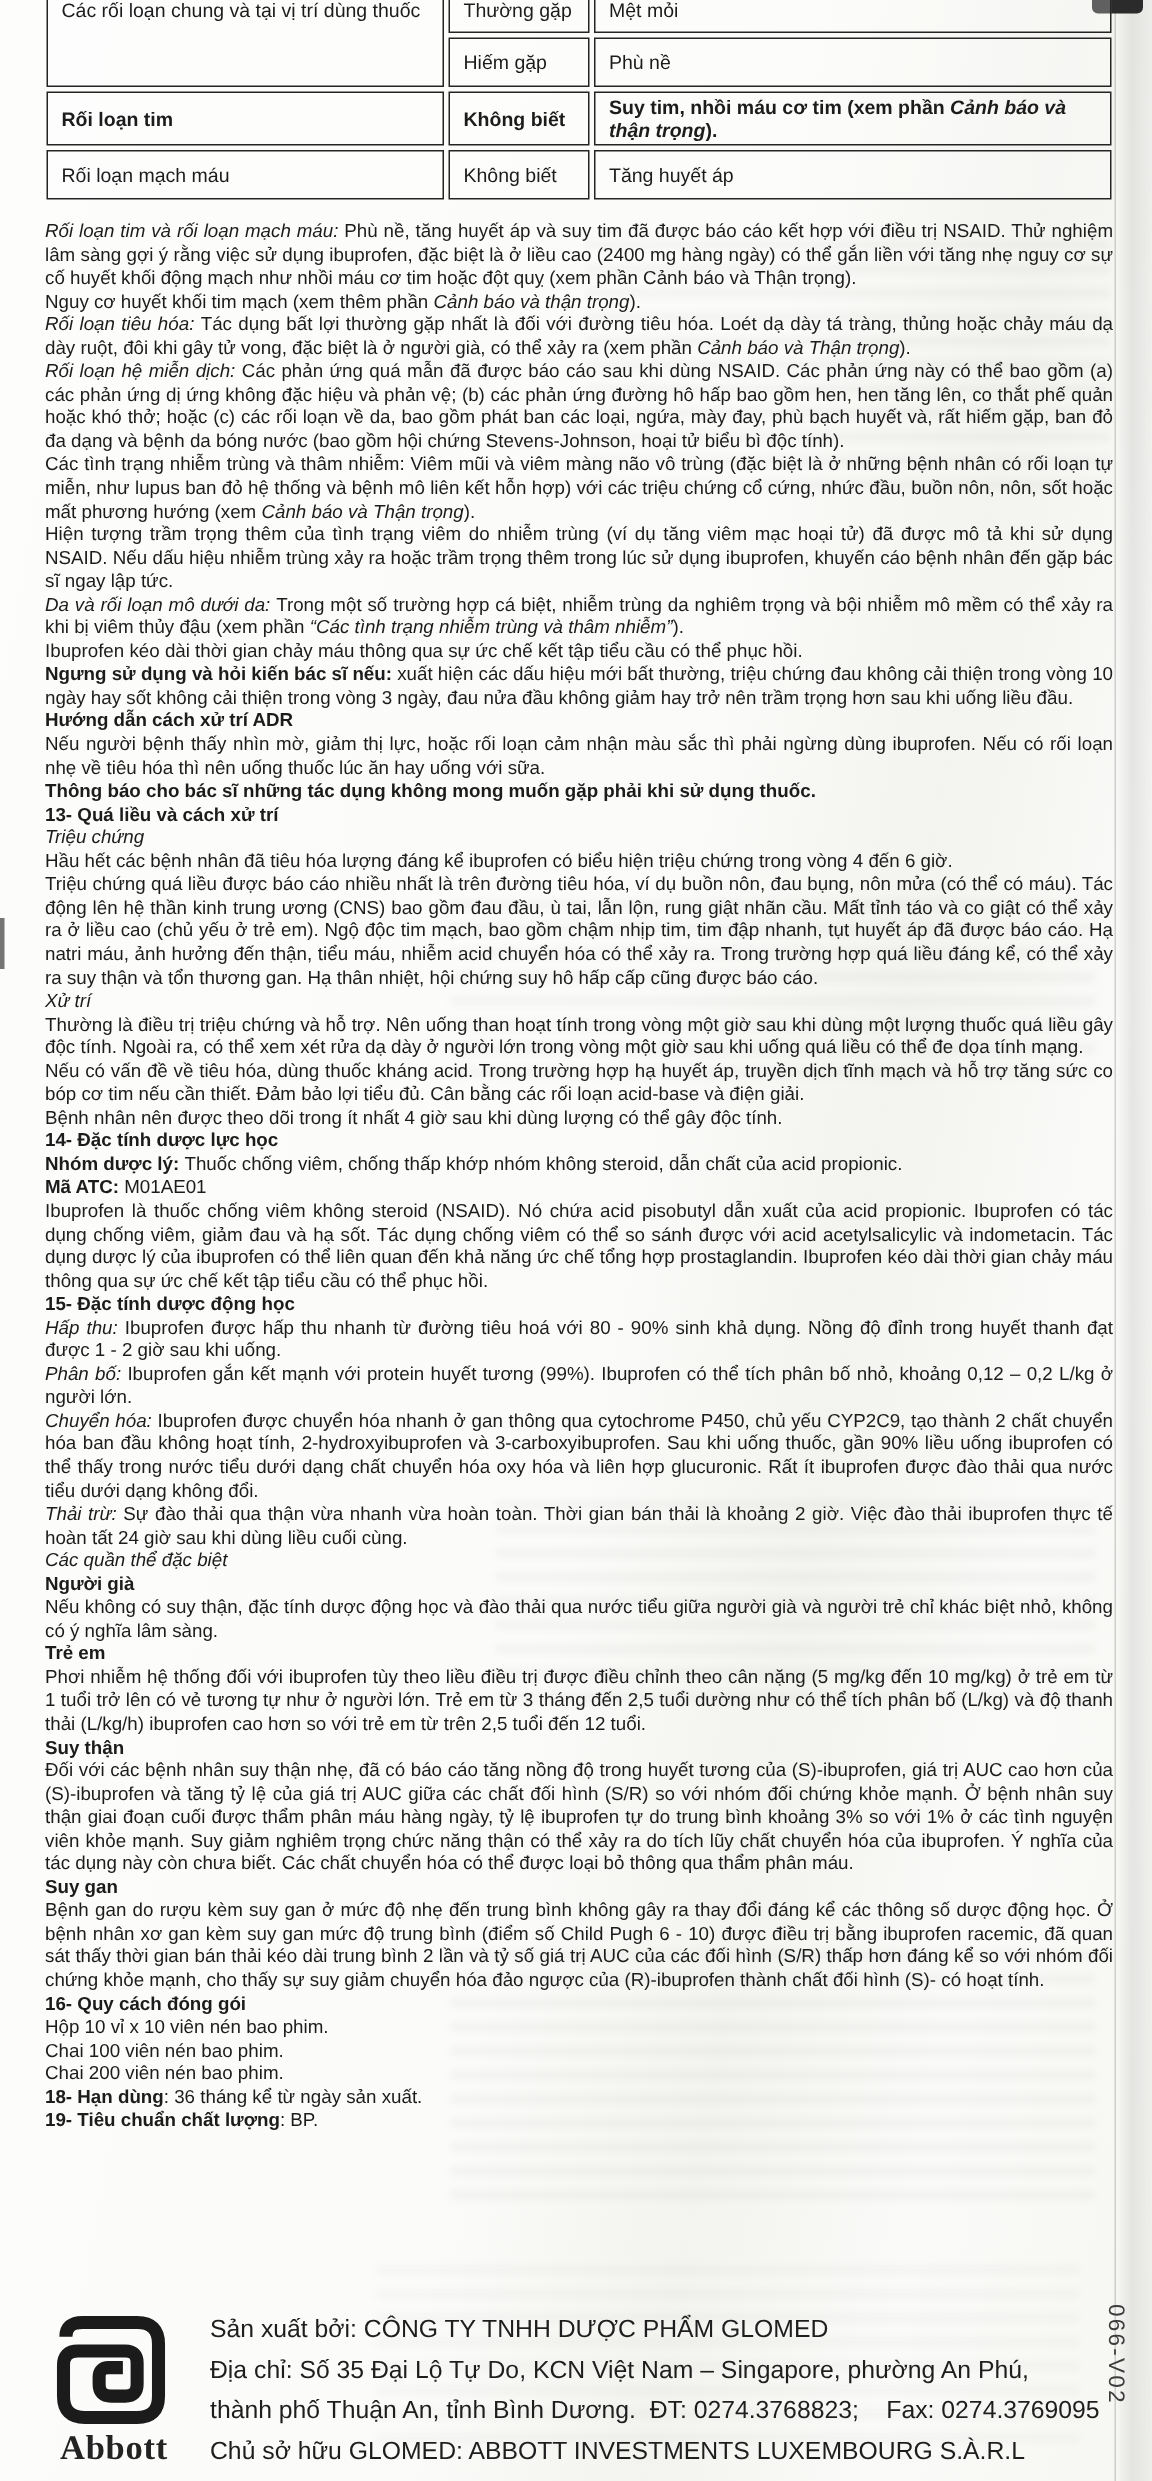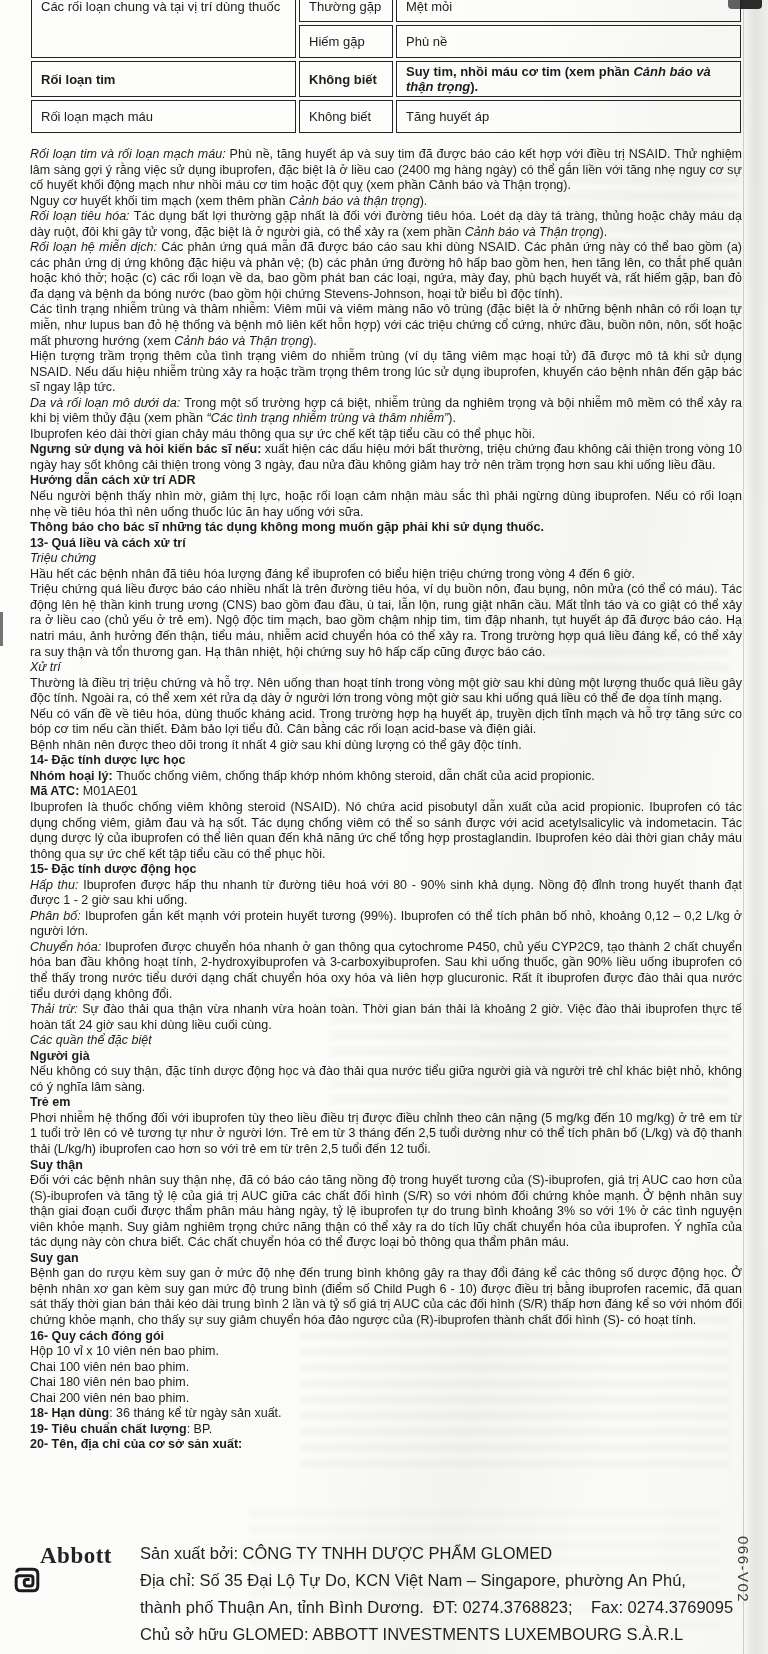--- a/index.html
+++ b/index.html
@@ -39,21 +39,21 @@
   
   .content{position:absolute;top:147px;left:30px;width:712px;
     font-size:12.5px;line-height:15.55px;text-align:justify;}
   .content p{margin:0;}
   .seg-r{font-style:normal;font-weight:normal;}
   .seg-i{font-style:italic;}
   .seg-b{font-weight:bold;}
 
   
   .footer{position:absolute;left:14px;top:1540px;display:flex;align-items:flex-start;}
-  .logo-box{width:98px;display:flex;flex-direction:row;align-items:flex-start;margin-top:2px;}
+  .logo-box{width:98px;display:flex;flex-direction:column;align-items:flex-end;margin-top:2px;}
   .logo-box svg{display:block;}
   .logo-word{font-family:"Liberation Serif", serif;font-weight:bold;font-size:23px;color:#232323;margin-top:1px;letter-spacing:.5px;}
   .footer-lines{margin-left:28px;margin-top:0;font-size:16.5px;line-height:27px;color:#1e1e1e;}
   .footer-lines div{white-space:pre-wrap;}
   .fl-bold{font-weight:normal;}
 
   .side-code{position:absolute;top:1536px;right:16px;writing-mode:vertical-rl;
     font-size:15px;letter-spacing:1.5px;color:#3c3c3c;}
 </style>
 </head>
@@ -107,45 +107,43 @@
     <p><span class="seg-b">Thông báo cho bác sĩ những tác dụng không mong muốn gặp phải khi sử dụng thuốc.</span></p>
     <p><span class="seg-b">13- Quá liều và cách xử trí</span></p>
     <p><span class="seg-i">Triệu chứng</span></p>
     <p><span class="seg-r">Hầu hết các bệnh nhân đã tiêu hóa lượng đáng kể ibuprofen có biểu hiện triệu chứng trong vòng 4 đến 6 giờ.</span></p>
     <p><span class="seg-r">Triệu chứng quá liều được báo cáo nhiều nhất là trên đường tiêu hóa, ví dụ buồn nôn, đau bụng, nôn mửa (có thể có máu). Tác động lên hệ thần kinh trung ương (CNS) bao gồm đau đầu, ù tai, lẫn lộn, rung giật nhãn cầu. Mất tỉnh táo và co giật có thể xảy ra ở liều cao (chủ yếu ở trẻ em). Ngộ độc tim mạch, bao gồm chậm nhịp tim, tim đập nhanh, tụt huyết áp đã được báo cáo. Hạ natri máu, ảnh hưởng đến thận, tiểu máu, nhiễm acid chuyển hóa có thể xảy ra. Trong trường hợp quá liều đáng kể, có thể xảy ra suy thận và tổn thương gan. Hạ thân nhiệt, hội chứng suy hô hấp cấp cũng được báo cáo.</span></p>
     <p><span class="seg-i">Xử trí</span></p>
     <p><span class="seg-r">Thường là điều trị triệu chứng và hỗ trợ. Nên uống than hoạt tính trong vòng một giờ sau khi dùng một lượng thuốc quá liều gây độc tính. Ngoài ra, có thể xem xét rửa dạ dày ở người lớn trong vòng một giờ sau khi uống quá liều có thể đe dọa tính mạng.</span></p>
     <p><span class="seg-r">Nếu có vấn đề về tiêu hóa, dùng thuốc kháng acid. Trong trường hợp hạ huyết áp, truyền dịch tĩnh mạch và hỗ trợ tăng sức co bóp cơ tim nếu cần thiết. Đảm bảo lợi tiểu đủ. Cân bằng các rối loạn acid-base và điện giải.</span></p>
     <p><span class="seg-r">Bệnh nhân nên được theo dõi trong ít nhất 4 giờ sau khi dùng lượng có thể gây độc tính.</span></p>
     <p><span class="seg-b">14- Đặc tính dược lực học</span></p>
-    <p><span class="seg-b">Nhóm hoại lý: </span><span class="seg-r">Thuốc chống viêm, chống thấp khớp nhóm không steroid, dẫn chất của acid propionic.</span></p>
+    <p><span class="seg-b">Nhóm dược lý: </span><span class="seg-r">Thuốc chống viêm, chống thấp khớp nhóm không steroid, dẫn chất của acid propionic.</span></p>
     <p><span class="seg-b">Mã ATC: </span><span class="seg-r">M01AE01</span></p>
     <p><span class="seg-r">Ibuprofen là thuốc chống viêm không steroid (NSAID). Nó chứa acid pisobutyl dẫn xuất của acid propionic. Ibuprofen có tác dụng chống viêm, giảm đau và hạ sốt. Tác dụng chống viêm có thể so sánh được với acid acetylsalicylic và indometacin. Tác dụng dược lý của ibuprofen có thể liên quan đến khả năng ức chế tổng hợp prostaglandin. Ibuprofen kéo dài thời gian chảy máu thông qua sự ức chế kết tập tiểu cầu có thể phục hồi.</span></p>
     <p><span class="seg-b">15- Đặc tính dược động học</span></p>
     <p><span class="seg-i">Hấp thu: </span><span class="seg-r">Ibuprofen được hấp thu nhanh từ đường tiêu hoá với 80 - 90% sinh khả dụng. Nồng độ đỉnh trong huyết thanh đạt được 1 - 2 giờ sau khi uống.</span></p>
     <p><span class="seg-i">Phân bố: </span><span class="seg-r">Ibuprofen gắn kết mạnh với protein huyết tương (99%). Ibuprofen có thể tích phân bố nhỏ, khoảng 0,12 – 0,2 L/kg ở người lớn.</span></p>
     <p><span class="seg-i">Chuyển hóa: </span><span class="seg-r">Ibuprofen được chuyển hóa nhanh ở gan thông qua cytochrome P450, chủ yếu CYP2C9, tạo thành 2 chất chuyển hóa ban đầu không hoạt tính, 2-hydroxyibuprofen và 3-carboxyibuprofen. Sau khi uống thuốc, gần 90% liều uống ibuprofen có thể thấy trong nước tiểu dưới dạng chất chuyển hóa oxy hóa và liên hợp glucuronic. Rất ít ibuprofen được đào thải qua nước tiểu dưới dạng không đổi.</span></p>
     <p><span class="seg-i">Thải trừ: </span><span class="seg-r">Sự đào thải qua thận vừa nhanh vừa hoàn toàn. Thời gian bán thải là khoảng 2 giờ. Việc đào thải ibuprofen thực tế hoàn tất 24 giờ sau khi dùng liều cuối cùng.</span></p>
     <p><span class="seg-i">Các quần thể đặc biệt</span></p>
     <p><span class="seg-b">Người già</span></p>
     <p><span class="seg-r">Nếu không có suy thận, đặc tính dược động học và đào thải qua nước tiểu giữa người già và người trẻ chỉ khác biệt nhỏ, không có ý nghĩa lâm sàng.</span></p>
     <p><span class="seg-b">Trẻ em</span></p>
     <p><span class="seg-r">Phơi nhiễm hệ thống đối với ibuprofen tùy theo liều điều trị được điều chỉnh theo cân nặng (5 mg/kg đến 10 mg/kg) ở trẻ em từ 1 tuổi trở lên có vẻ tương tự như ở người lớn. Trẻ em từ 3 tháng đến 2,5 tuổi dường như có thể tích phân bố (L/kg) và độ thanh thải (L/kg/h) ibuprofen cao hơn so với trẻ em từ trên 2,5 tuổi đến 12 tuổi.</span></p>
     <p><span class="seg-b">Suy thận</span></p>
     <p><span class="seg-r">Đối với các bệnh nhân suy thận nhẹ, đã có báo cáo tăng nồng độ trong huyết tương của (S)-ibuprofen, giá trị AUC cao hơn của (S)-ibuprofen và tăng tỷ lệ của giá trị AUC giữa các chất đối hình (S/R) so với nhóm đối chứng khỏe mạnh. Ở bệnh nhân suy thận giai đoạn cuối được thẩm phân máu hàng ngày, tỷ lệ ibuprofen tự do trung bình khoảng 3% so với 1% ở các tình nguyện viên khỏe mạnh. Suy giảm nghiêm trọng chức năng thận có thể xảy ra do tích lũy chất chuyển hóa của ibuprofen. Ý nghĩa của tác dụng này còn chưa biết. Các chất chuyển hóa có thể được loại bỏ thông qua thẩm phân máu.</span></p>
     <p><span class="seg-b">Suy gan</span></p>
     <p><span class="seg-r">Bệnh gan do rượu kèm suy gan ở mức độ nhẹ đến trung bình không gây ra thay đổi đáng kể các thông số dược động học. Ở bệnh nhân xơ gan kèm suy gan mức độ trung bình (điểm số Child Pugh 6 - 10) được điều trị bằng ibuprofen racemic, đã quan sát thấy thời gian bán thải kéo dài trung bình 2 lần và tỷ số giá trị AUC của các đối hình (S/R) thấp hơn đáng kể so với nhóm đối chứng khỏe mạnh, cho thấy sự suy giảm chuyển hóa đảo ngược của (R)-ibuprofen thành chất đối hình (S)- có hoạt tính.</span></p>
     <p><span class="seg-b">16- Quy cách đóng gói</span></p>
     <p><span class="seg-r">Hộp 10 vỉ x 10 viên nén bao phim.</span></p>
     <p><span class="seg-r">Chai 100 viên nén bao phim.</span></p>
-    <p><span class="seg-r">Chai 180 viên nén bao phim.</span></p>
     <p><span class="seg-r">Chai 200 viên nén bao phim.</span></p>
     <p><span class="seg-b">18- Hạn dùng</span><span class="seg-r">: 36 tháng kể từ ngày sản xuất.</span></p>
     <p><span class="seg-b">19- Tiêu chuẩn chất lượng</span><span class="seg-r">: BP.</span></p>
-    <p><span class="seg-b">20- Tên, địa chỉ của cơ sở sản xuất:</span></p>
   </div>
 
 <div class="footer">
   <div class="logo-box">
     <svg width="76" height="76" viewBox="0 0 96 96">
       <path d="M10 20 Q10 8 24 8 H70 Q88 8 88 26 V70 Q88 88 70 88 H26 Q8 88 8 70 V44 Q8 32 20 32 H60 Q70 32 70 42 V60 Q70 70 60 70 H48 Q38 70 38 60 V54 Q38 46 46 46 H58" fill="none" stroke="#1b1b1b" stroke-width="11"></path>
     </svg>
     <div class="logo-word">Abbott</div>
   </div>
   <div class="footer-lines" id="footer-lines">

